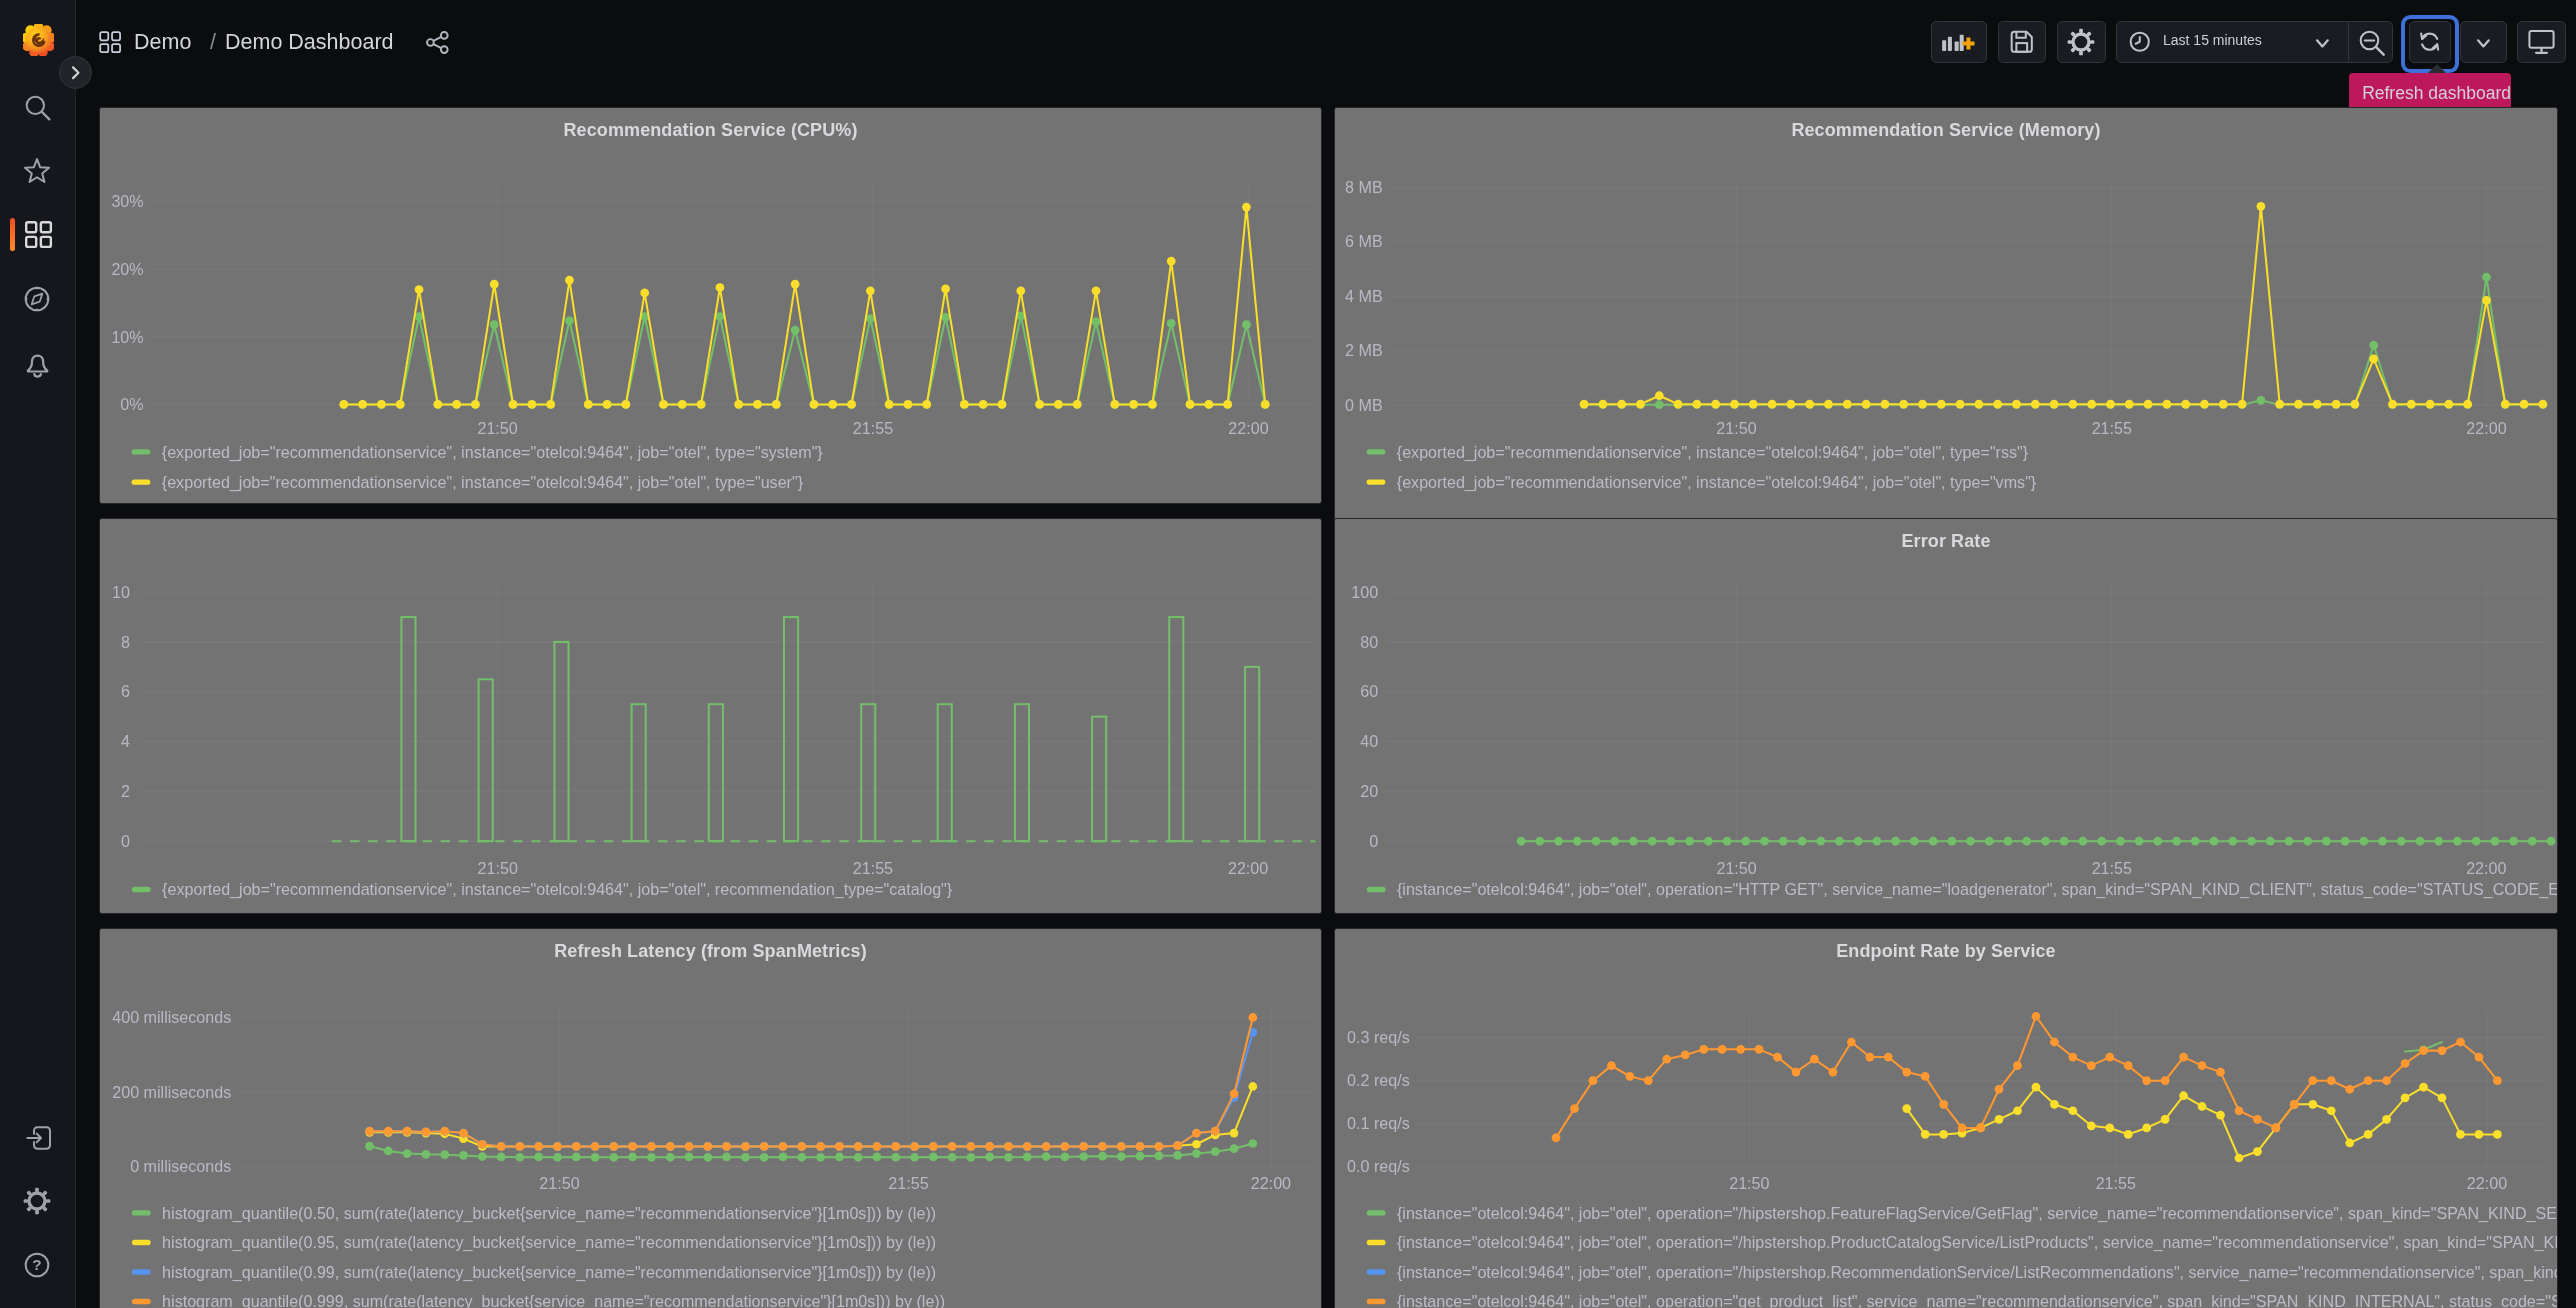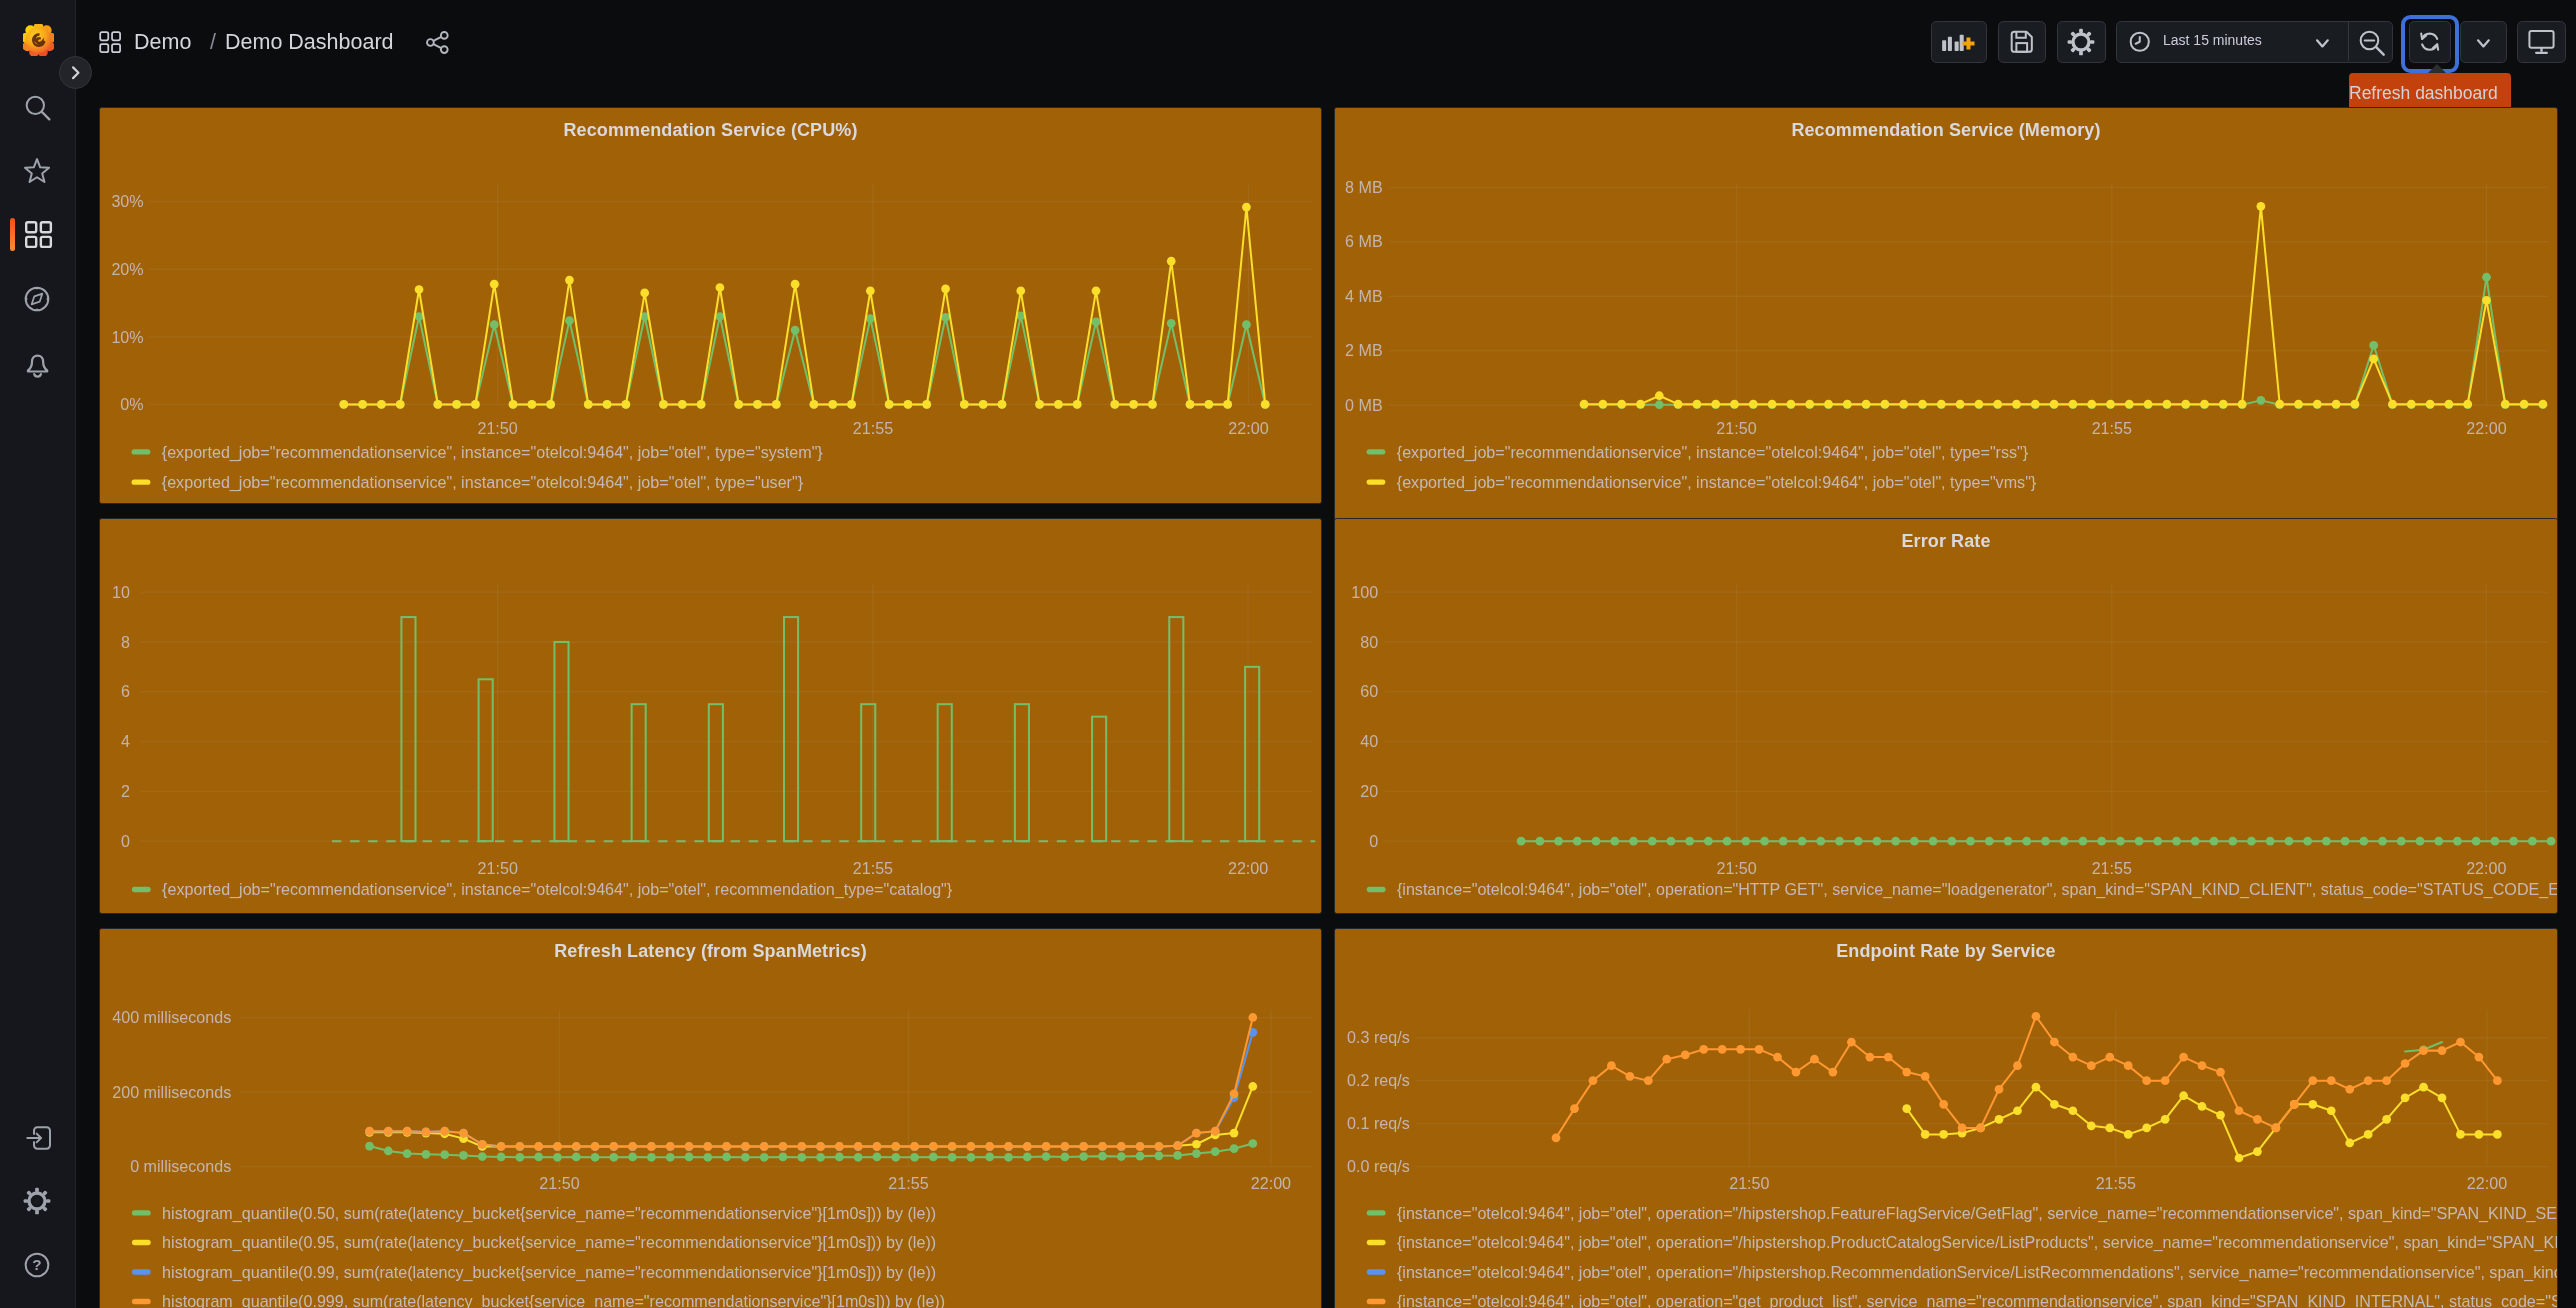--- a/index.html
+++ b/index.html
@@ -1,15 +1,15 @@
 <!DOCTYPE html>
 <html style="font-size:10.7px"><head><meta charset="utf-8"><style>
 * { margin:0; padding:0; box-sizing:border-box; }
 html,body { width:2576px; height:1308px; overflow:hidden; background:#0b0c0e; font-family:"Liberation Sans", sans-serif; }
-.panel { position:absolute; background:#a16207; border:0.7px solid #25272c; border-radius:2.7px; overflow:hidden; }
+.panel { position:absolute; background:#737373; border:0.7px solid #25272c; border-radius:2.7px; overflow:hidden; }
 .ptitle { position:absolute; top:12px; left:0; width:100%; text-align:center; font-size:18px; font-weight:700; color:#d8d9dd; letter-spacing:0.1px; }
 .sidebar { position:absolute; left:0; top:0; width:76px; height:1308px; background:#16171d; border-right:0.7px solid #22242a; }
 .tbtn { position:absolute; background:#191c21; border:1.3px solid #32363c; border-radius:5.4px; }
 .crumb { position:absolute; font-size:21.5px; color:#d5d6da; }
 </style></head><body>
 <div class="sidebar"></div>
 <div style="position:absolute;left:23px;top:24px;width:31px;height:32px;"><svg width="31" height="32" viewBox="0 0 46 48">
       <defs>
         <radialGradient id="glg" cx="38%" cy="32%" r="75%">
           <stop offset="0%" stop-color="#fcd21b"></stop>
@@ -157,21 +157,21 @@
 <svg style="position:absolute;left:2476px;top:35px;" width="14.8" height="13.4" viewBox="0 0 22 20">
     <polyline points="3,8 11,17 19,8" fill="none" stroke="#bfc2c9" stroke-width="3.4" stroke-linecap="round" stroke-linejoin="round"></polyline>
   </svg>
 <div class="tbtn" style="left:2517px;top:21px;width:49px;height:42px;"></div>
 <svg style="position:absolute;left:2528px;top:29px;" width="27" height="25.5" viewBox="0 0 40 38">
     <rect x="2" y="3" width="36" height="25" rx="3" fill="none" stroke="#bfc2c9" stroke-width="3"></rect>
     <line x1="20" y1="28" x2="20" y2="34" stroke="#bfc2c9" stroke-width="3.4"></line>
     <line x1="12" y1="35.5" x2="28" y2="35.5" stroke="#bfc2c9" stroke-width="3.4" stroke-linecap="round"></line>
   </svg>
 <div style="position:absolute;left:2427px;top:64px;width:0;height:0;border-left:10px solid transparent;border-right:10px solid transparent;border-bottom:10px solid #2b2d33;"></div>
-<div style="position:absolute;left:2349px;top:73px;width:162px;height:41px;background:#c2410c;border-radius:4px;text-align:left;line-height:41px;font-size:17.5px;color:#d2d3d8;">Refresh dashboard</div>
+<div style="position:absolute;left:2349px;top:73px;width:162px;height:41px;background:#be185d;border-radius:4px;text-align:right;line-height:41px;font-size:17.5px;color:#d2d3d8;">Refresh dashboard</div>
 <div class="panel" style="left:99px;top:107px;width:1223px;height:397px;">
     <div class="ptitle">Recommendation Service (CPU%)</div>
     <svg width="1223" height="397" style="position:absolute;left:0;top:0;" viewBox="0 0 1821 591">
       <line x1="73" y1="139.4" x2="1805" y2="139.4" stroke="rgba(204,204,220,0.07)" stroke-width="2"></line>
       <line x1="73" y1="240.0" x2="1805" y2="240.0" stroke="rgba(204,204,220,0.07)" stroke-width="2"></line>
       <line x1="73" y1="340.7" x2="1805" y2="340.7" stroke="rgba(204,204,220,0.07)" stroke-width="2"></line>
       <line x1="73" y1="441.3" x2="1805" y2="441.3" stroke="rgba(204,204,220,0.07)" stroke-width="2"></line>
       <line x1="592.0" y1="112" x2="592.0" y2="441.3" stroke="rgba(204,204,220,0.07)" stroke-width="2"></line>
       <line x1="1151.0" y1="112" x2="1151.0" y2="441.3" stroke="rgba(204,204,220,0.07)" stroke-width="2"></line>
       <line x1="1710.0" y1="112" x2="1710.0" y2="441.3" stroke="rgba(204,204,220,0.07)" stroke-width="2"></line>

